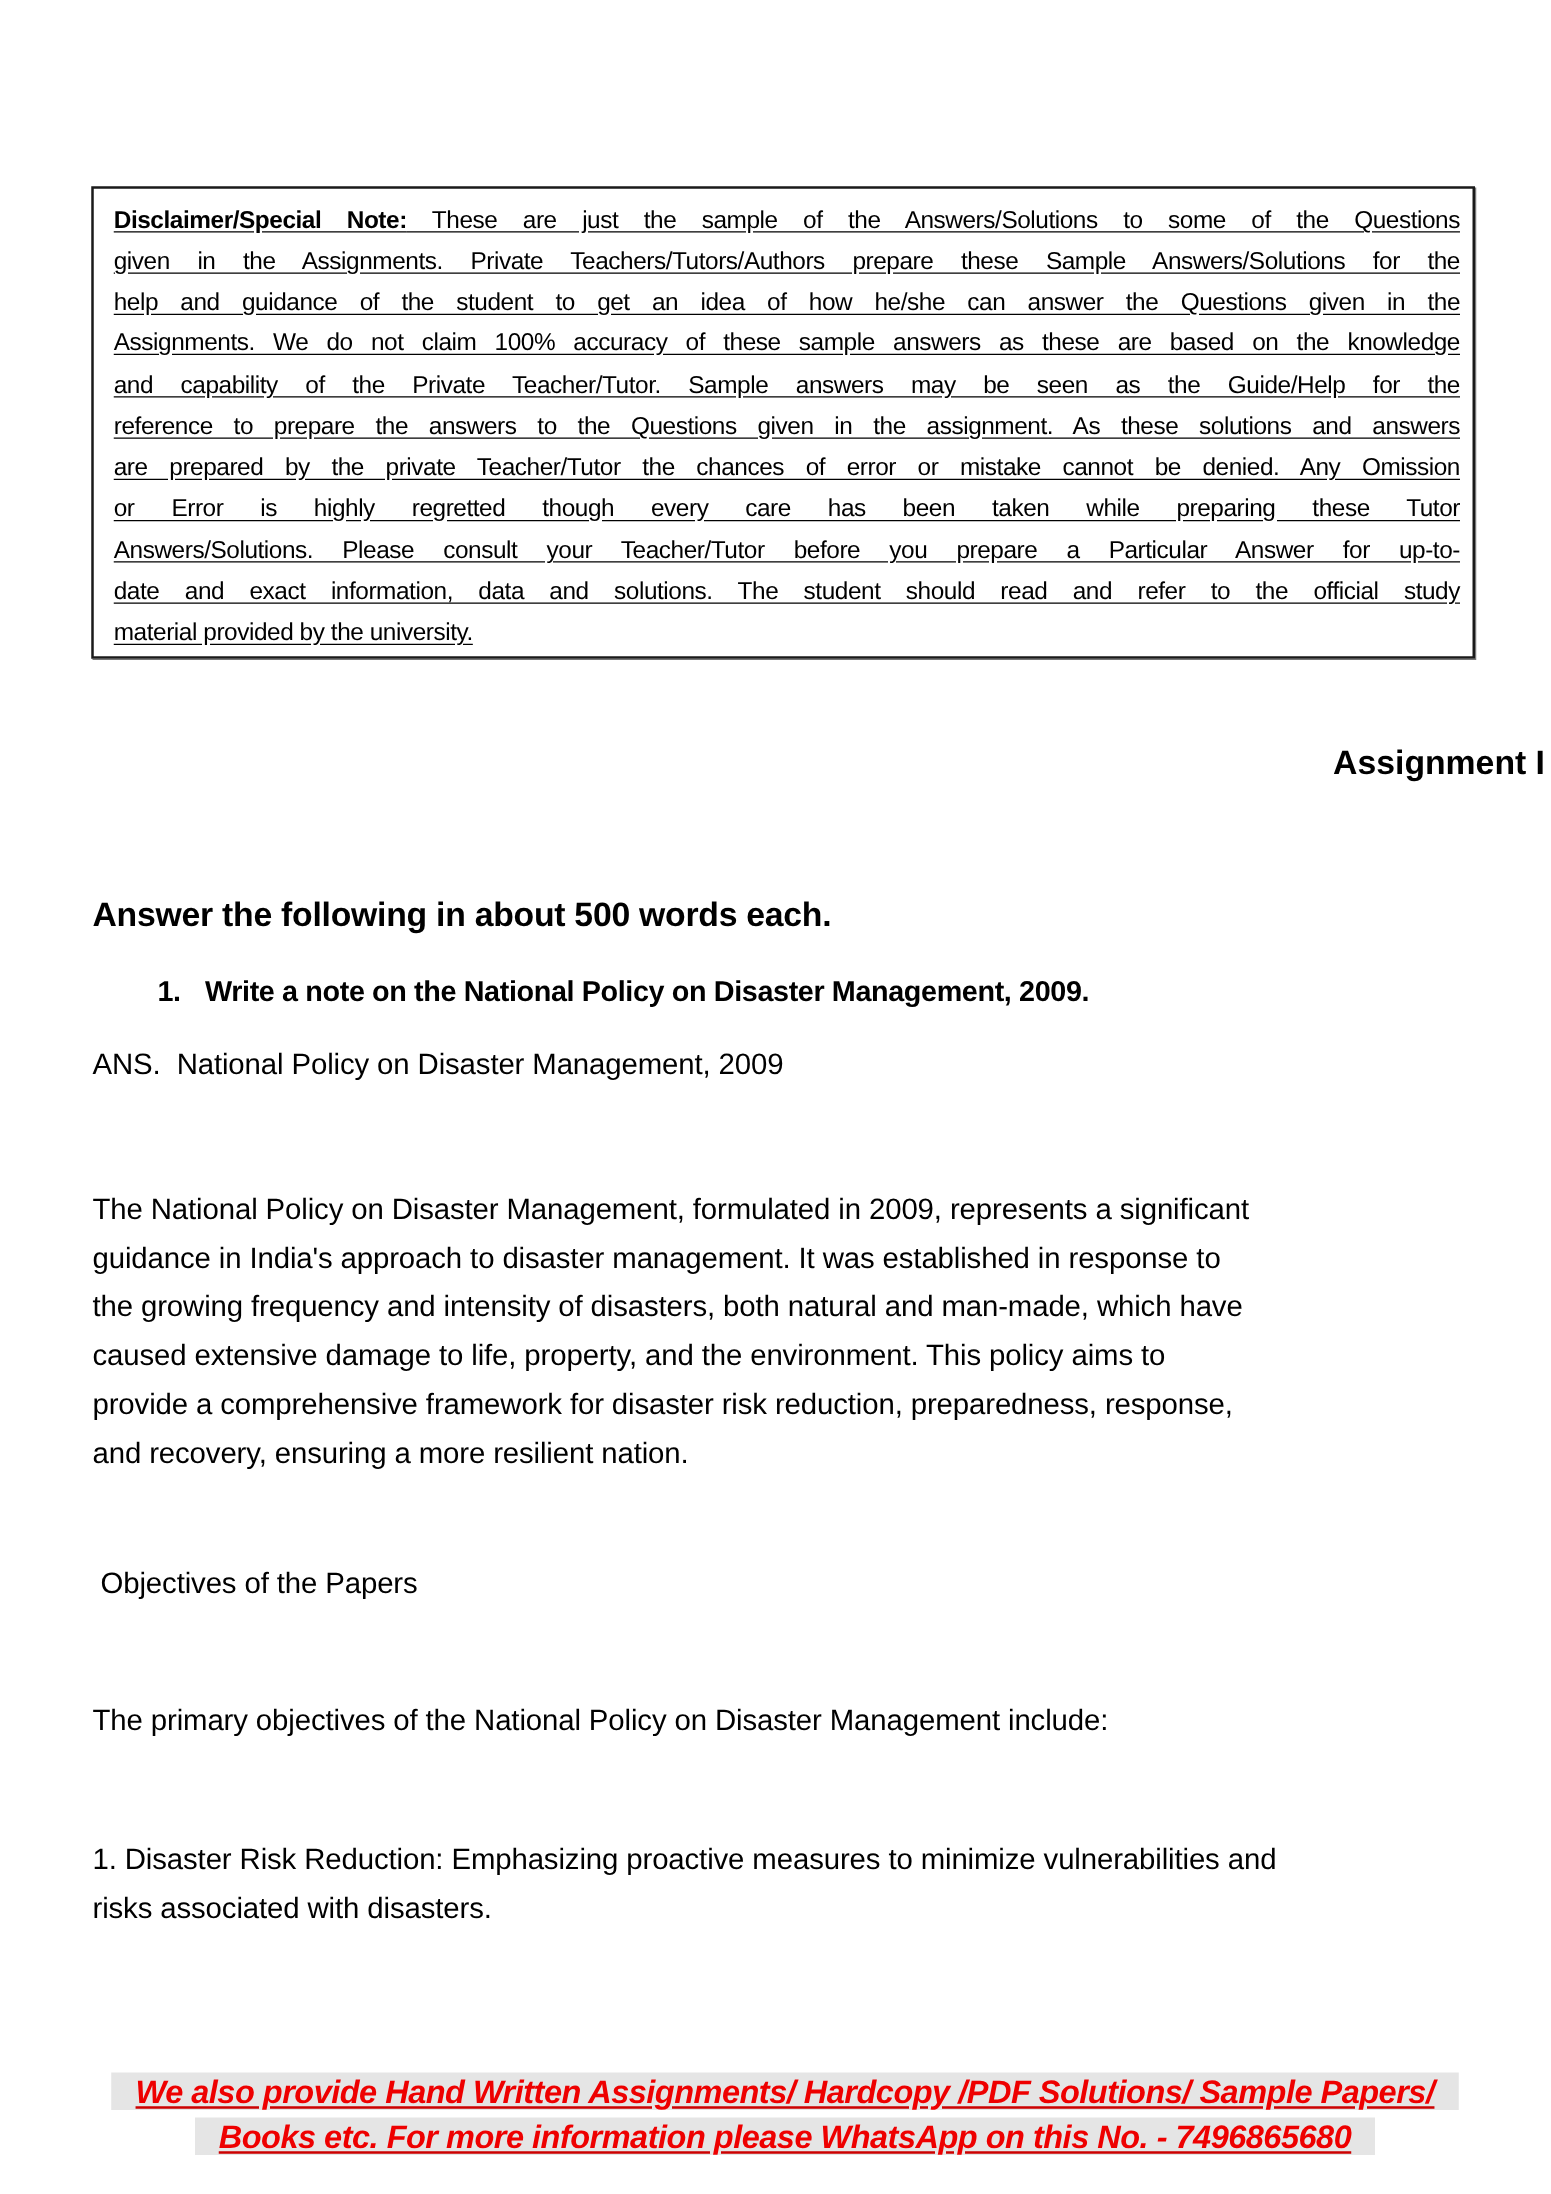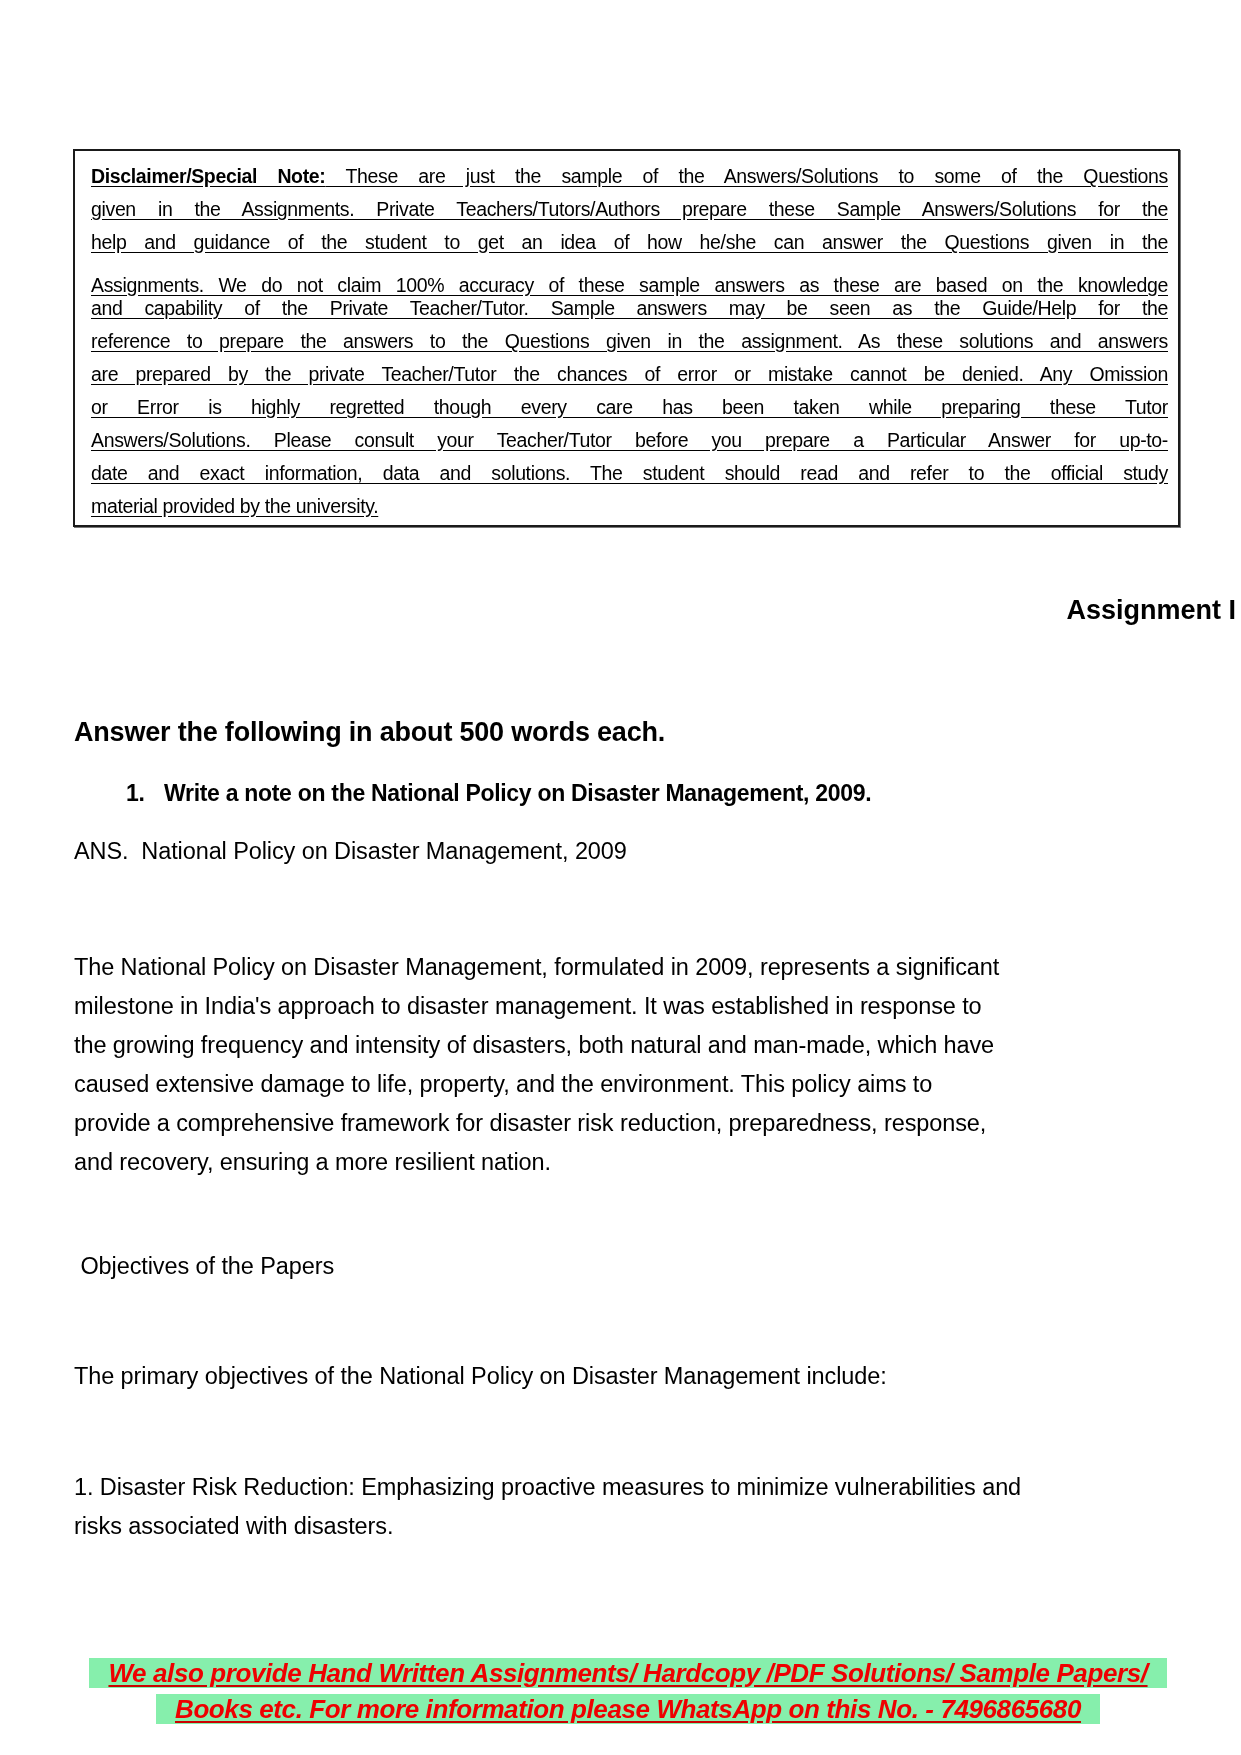--- a/index.html
+++ b/index.html
@@ -40,52 +40,52 @@
     position: absolute; left: 74px; font-size: 23.5px; line-height: 34px; white-space: nowrap;
     letter-spacing: -0.1px;
     text-align: center;
   }
   .footer-line {
     position: absolute; left: 0; width: 1256px; text-align: center;
     font-size: 26px; font-weight: bold; font-style: italic; line-height: 34px;
     letter-spacing: -0.4px;
   }
   .footer-line span {
-    background: #86efac; color: #ee0000; text-decoration: underline; text-decoration-color: #cc0000;
+    background: #e5e5e5; color: #ee0000; text-decoration: underline; text-decoration-color: #cc0000;
     text-underline-offset: 3px; padding: 0 19px;
   }
 </style>
 </head>
 <body>
 
 <div class="disclaimer-box"></div>
 
 <div class="disc-line" style="top:160px"><b>Disclaimer/Special Note:</b><span> These are just the sample of the Answers/Solutions to some of the Questions</span></div>
 <div class="disc-line" style="top:193px">given in the Assignments. Private Teachers/Tutors/Authors prepare these Sample Answers/Solutions for the</div>
 <div class="disc-line" style="top:226px">help and guidance of the student to get an idea of how he/she can answer the Questions given in the</div>
-<div class="disc-line" style="top:269px">Assignments. We do not claim 100% accuracy of these sample answers as these are based on the knowledge</div>
+<div class="disc-line" style="top:258px">Assignments. We do not claim 100% accuracy of these sample answers as these are based on the knowledge</div>
 <div class="disc-line" style="top:292px">and capability of the Private Teacher/Tutor. Sample answers may be seen as the Guide/Help for the</div>
 <div class="disc-line" style="top:325px">reference to prepare the answers to the Questions given in the assignment. As these solutions and answers</div>
 <div class="disc-line" style="top:358px">are prepared by the private Teacher/Tutor the chances of error or mistake cannot be denied. Any Omission</div>
 <div class="disc-line" style="top:391px">or Error is highly regretted though every care has been taken while preparing these Tutor</div>
 <div class="disc-line" style="top:424px">Answers/Solutions. Please consult your Teacher/Tutor before you prepare a Particular Answer for up-to-</div>
 <div class="disc-line" style="top:457px">date and exact information, data and solutions. The student should read and refer to the official study</div>
 <div class="disc-line last" style="top:490px">material provided by the university.</div>
 
 <div class="title"><span>Assignment I</span></div>
 
 <div class="instruction">Answer the following in about 500 words each.</div>
 
 <div class="question"><span class="num">1.</span><span>Write a note on the National Policy on Disaster Management, 2009.</span></div>
 
 <div class="body-line" style="top:834px; white-space:pre;">ANS.  National Policy on Disaster Management, 2009</div>
 
 <div>
   <div class="body-line" style="top:950px">The National Policy on Disaster Management, formulated in 2009, represents a significant</div>
-  <div class="body-line" style="top:989px">milestone in India's approach to disaster management. It was established in response to</div>
+  <div class="body-line" style="top:989px">guidance in India's approach to disaster management. It was established in response to</div>
   <div class="body-line" style="top:1028px">the growing frequency and intensity of disasters, both natural and man-made, which have</div>
   <div class="body-line" style="top:1067px">caused extensive damage to life, property, and the environment. This policy aims to</div>
   <div class="body-line" style="top:1106px">provide a comprehensive framework for disaster risk reduction, preparedness, response,</div>
   <div class="body-line" style="top:1145px">and recovery, ensuring a more resilient nation.</div>
 </div>
 
 <div class="body-line" style="top:1249px; white-space:pre;"> Objectives of the Papers</div>
 
 <div class="body-line" style="top:1359px">The primary objectives of the National Policy on Disaster Management include:</div>
 

